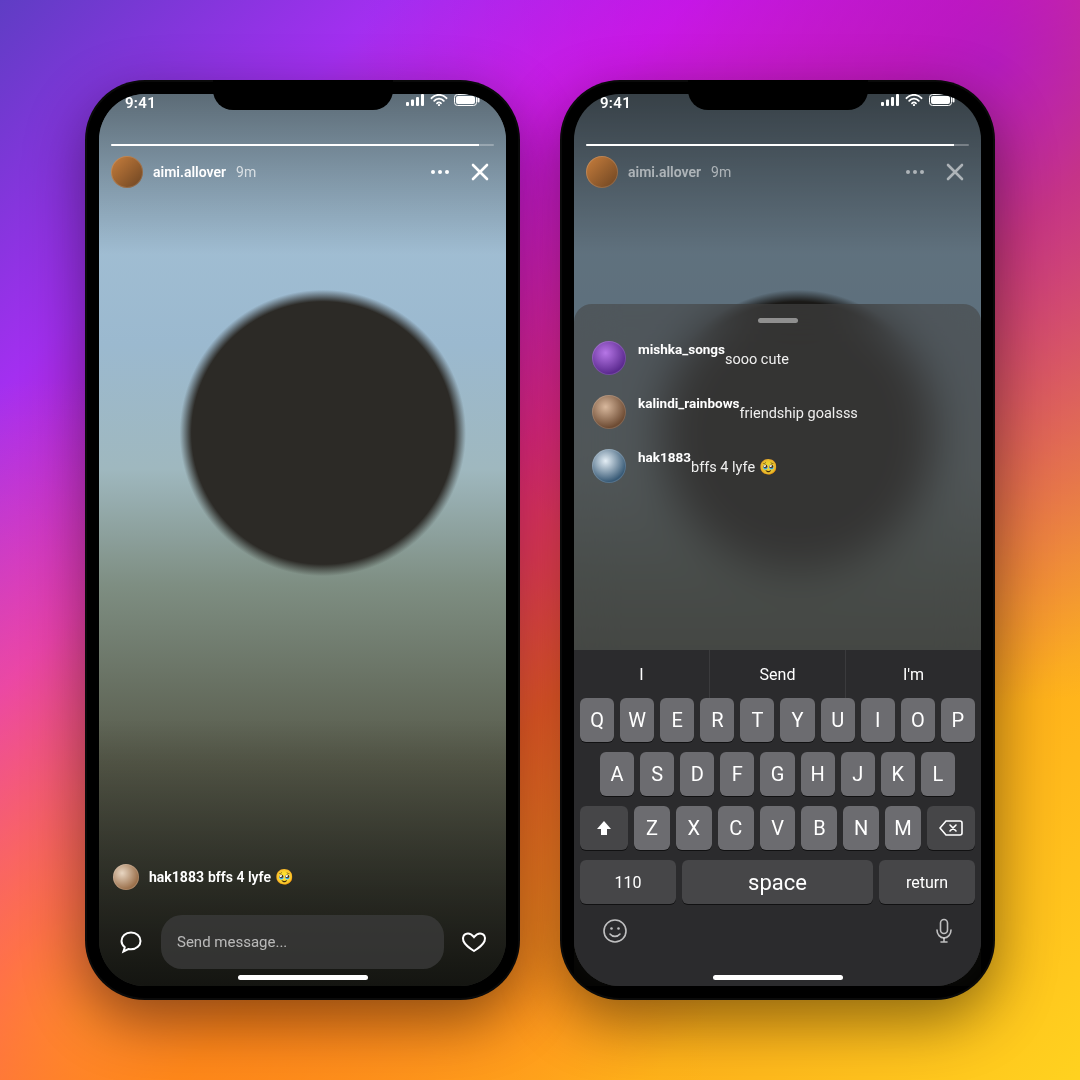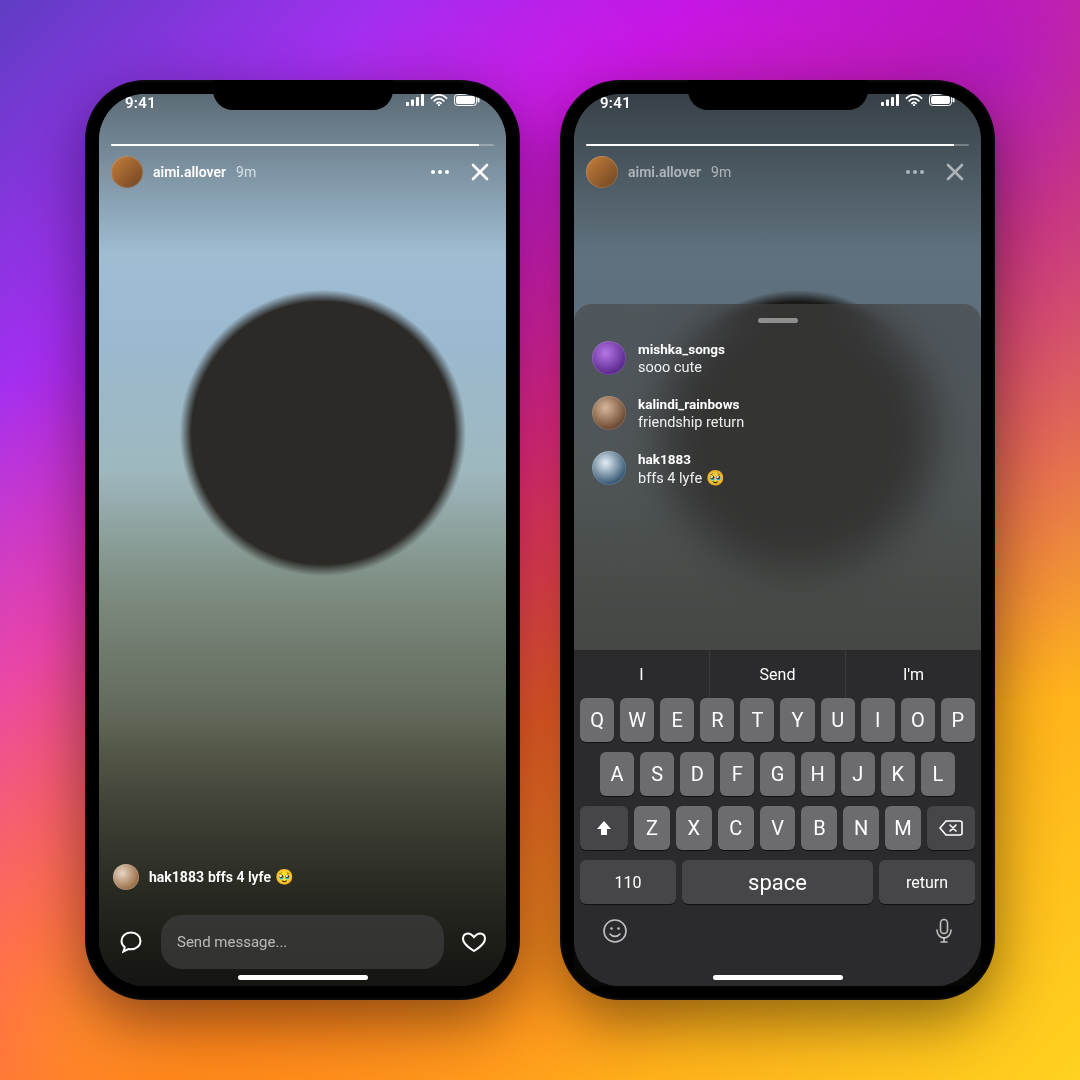--- a/index.html
+++ b/index.html
@@ -77,21 +77,21 @@
   .sheet { position:absolute; left:0; right:0; bottom:0; top:210px; z-index:30;
     background: rgba(70,70,70,.6); backdrop-filter: blur(22px); -webkit-backdrop-filter: blur(22px);
     border-radius: 18px 18px 0 0; padding: 14px 18px 0; }
   .grab { width:40px; height:5px; border-radius:3px; background:rgba(255,255,255,.45); margin:0 auto 18px; }
   .c-row { display:flex; gap:12px; margin-bottom:20px; }
   .c-row .avatar { width:34px; height:34px; flex:none; }
   .av1{ background: radial-gradient(circle at 40% 35%, #b676e6, #5b2a8f 70%);} 
   .av2{ background: radial-gradient(circle at 40% 35%, #d8b89d, #6d4b33 70%);} 
   .av3{ background: radial-gradient(circle at 40% 35%, #e4eef5, #385a76 70%);} 
   .av4{ background: radial-gradient(circle at 40% 35%, #d1a97b, #5a3c22 70%);} 
-  .c-row .col { display:flex; flex-direction:column; }
+  .c-row .col { display:flex; flex-direction:row; }
   .c-user { color:#fff; font-size:13.5px; font-weight:700; }
   .c-text { color:rgba(255,255,255,.92); font-size:14.5px; margin-top:2px; display:flex; align-items:center; gap:4px;}
   .add-row { display:flex; align-items:center; gap:12px; margin-top:4px; }
   .add-input { flex:1; height:44px; border-radius:22px; background:rgba(90,90,90,.8); display:flex; align-items:center; padding:0 16px; color:rgba(255,255,255,.6); font-size:15px; position:relative; }
   .caret { width:1.5px; height:20px; background:#fff; margin-right:6px; }
   
   .keyboard { position:absolute; left:0; right:0; bottom:0; height:336px; z-index:40;
     background:#2b2b2d; color:#fff; display:flex; flex-direction:column; }
   .suggest { display:flex; height:48px; }
   .suggest > div { flex:1; display:flex; align-items:center; justify-content:center; font-size:16px; color:#fff; }
@@ -277,21 +277,21 @@
           <span class="c-text">
                 <span>sooo cute</span>
               </span>
         </div>
       </div>
       <div class="c-row">
         <div class="avatar av2"></div>
         <div class="col">
           <span class="c-user">kalindi_rainbows</span>
           <span class="c-text">
-                <span>friendship return</span>
+                <span>friendship goalsss</span>
               </span>
         </div>
       </div>
       <div class="c-row">
         <div class="avatar av3"></div>
         <div class="col">
           <span class="c-user">hak1883</span>
           <span class="c-text">
             <span>bffs 4 lyfe</span>
             <span class="emoji">🥹</span>

